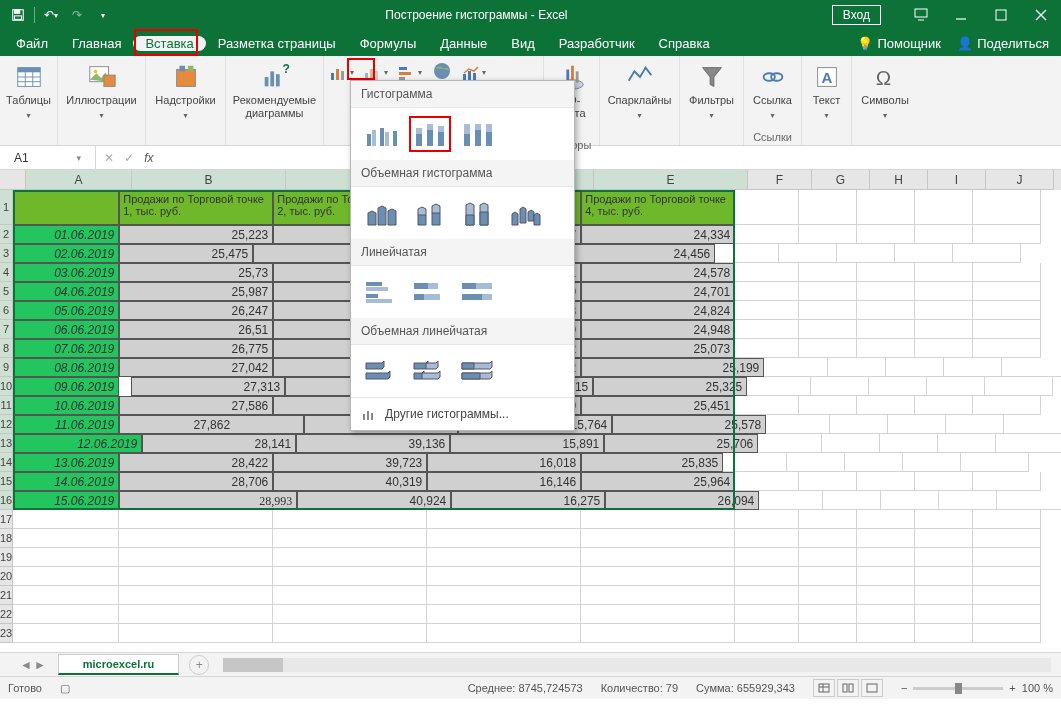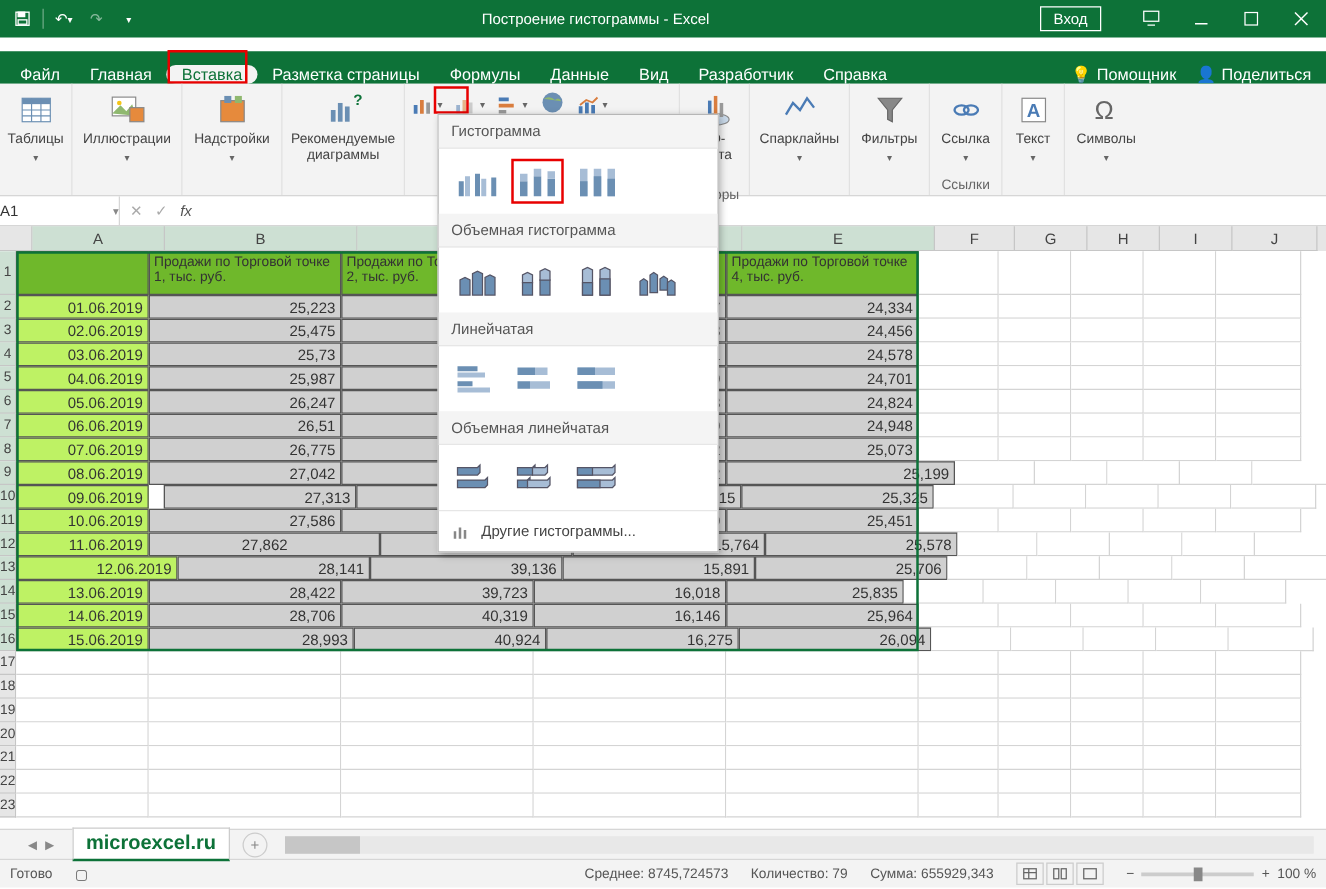--- a/index.html
+++ b/index.html
@@ -9,21 +9,21 @@
   .title-bar { height: 30px; background: #0d7238; display: flex; align-items: center; color: #fff; }
   .title-bar .qat { display: flex; align-items: center; padding: 0 6px; gap: 2px; }
   .title-bar .qat-item { width: 24px; height: 24px; display: flex; align-items: center; justify-content: center; color: #fff; }
   .title-bar .qat-sep { width: 1px; height: 16px; background: rgba(255,255,255,.4); margin: 0 2px; }
   .title-bar .title { flex: 1; text-align: center; font-size: 12px; }
   .title-bar .controls { display: flex; align-items: center; }
   .title-bar .login { border: 1px solid #fff; padding: 2px 10px; font-size: 12px; margin-right: 20px; }
   .title-bar .win-btn { width: 40px; height: 30px; display: flex; align-items: center; justify-content: center; }
 
   
-  .tabs { height: 26px; background: #0d7238; display: flex; align-items: flex-end; padding: 0 4px; position: relative; margin-top: 11px; }
+  .tabs { height: 26px; background: #0d7238; display: flex; align-items: center; padding: 0 4px; position: relative; }
   .tab { padding: 0 12px; display: flex; align-items: center; color: #fff; font-size: 13px; cursor: pointer; }
   .tab.active { background: #f3f3f3; color: #0d7238; border-radius: 11px; }
   .tab-highlight { border: 2px solid #e80000; position: absolute; top: -1px; height: 27px; pointer-events: none; }
   .tab-right { margin-left: auto; display: flex; align-items: center; color: #fff; }
   .tab-right .r-item { display: flex; align-items: center; padding: 0 8px; gap: 4px; font-size: 13px; }
 
   
   .ribbon { height: 90px; background: #f3f3f3; border-bottom: 1px solid #d6d6d6; display: flex; position: relative; }
   .rgroup { border-right: 1px solid #e1e1e1; padding: 4px 6px 2px; display: flex; flex-direction: column; align-items: center; justify-content: space-between; }
   .rbig { display: flex; flex-direction: column; align-items: center; gap: 2px; padding: 2px 4px; text-align: center; font-size: 11px; line-height: 13px; color: #444; }
@@ -34,49 +34,49 @@
   
   .chart-dropdown { position: absolute; top: 24px; left: 350px; width: 225px; background: #fff; border: 1px solid #b6b6b6; box-shadow: 2px 2px 6px rgba(0,0,0,.3); z-index: 100; }
   .chart-dropdown .section-label { font-size: 12px; color: #555; padding: 6px 10px; background: #f4f4f4; border-bottom: 1px solid #e6e6e6; }
   .chart-dropdown .chart-row { display: flex; gap: 6px; padding: 8px 10px; }
   .chart-opt { width: 42px; height: 36px; display: flex; align-items: center; justify-content: center; border: 1px solid transparent; }
   .chart-opt.highlight { border: 2px solid #e80000; }
   .chart-dropdown .more { display: flex; align-items: center; gap: 8px; padding: 8px 10px; border-top: 1px solid #e6e6e6; font-size: 12px; color: #444; }
 
   
   .formula-bar { height: 24px; border-bottom: 1px solid #d6d6d6; display: flex; align-items: center; background: #fff; }
-  .name-box { width: 96px; border-right: 1px solid #d6d6d6; padding: 0 0; height: 100%; display: flex; align-items: center; font-size: 12px; }
+  .name-box { width: 96px; border-right: 1px solid #d6d6d6; padding: 0 14px; height: 100%; display: flex; align-items: center; font-size: 12px; }
   .name-box .drop { margin-left: auto; color: #888; font-size: 9px; }
   .fb-btns { display: flex; align-items: center; padding: 0 4px; gap: 2px; color: #aaa; }
   .fb-input { flex: 1; padding: 0 6px; height: 100%; }
 
   
   .sheet-wrap { position: relative; height: 482px; overflow: hidden; }
   .col-headers { display: flex; position: sticky; top: 0; background: #e6e6e6; height: 20px; }
   .col-headers .corner { width: 26px; border-right: 1px solid #c6c6c6; border-bottom: 1px solid #c6c6c6; background: #e6e6e6; }
   .col-headers .ch { border-right: 1px solid #c6c6c6; border-bottom: 1px solid #c6c6c6; text-align: center; font-size: 12px; color: #444; line-height: 20px; }
   .col-headers .ch.sel { background: #cde0d3; }
   .grid-body { display: flex; }
   .row-headers { width: 26px; }
   .row-headers .rh { height: 19px; border-right: 1px solid #c6c6c6; border-bottom: 1px solid #c6c6c6; background: #e6e6e6; text-align: center; font-size: 11px; color: #444; line-height: 19px; }
   .row-headers .rh.sel { background: #cde0d3; }
   .cells { position: relative; }
   .row { display: flex; height: 19px; }
   .cell { border-right: 1px solid #d4d4d4; border-bottom: 1px solid #d4d4d4; padding: 0 4px; font-size: 12px; line-height: 19px; overflow: hidden; white-space: nowrap; }
   .cell.hdr { background: #6fb82b; border: 1px solid #555; font-size: 11px; line-height: 12px; padding: 2px 3px; white-space: normal; }
   .cell.hdr-tall { height: 35px; }
-  .cell.date { background: #bef264; text-align: right; border: 1px solid #555; }
+  .cell.date { background: #22c55e; text-align: right; border: 1px solid #555; font-style: italic; }
   .cell.num { background: #d0d0d0; text-align: right; border: 1px solid #555; }
   .cell.empty { background: #fff; }
   .selection-border { position: absolute; border: 2px solid #0d7238; pointer-events: none; }
 
   
   .sheet-tabs { height: 24px; border-top: 1px solid #d6d6d6; background: #f3f3f3; display: flex; align-items: center; padding-left: 20px; gap: 4px; }
   .sheet-nav { display: flex; gap: 2px; color: #888; padding-right: 8px; }
-  .sheet-tab { padding: 3px 10px; background: #fff; border: 1px solid #ccc; border-bottom: 2px solid #0d7238; font-size: 16px; color: #0d7238; font-weight: bold; }
+  .sheet-tab { padding: 3px 24px; background: #fff; border: 1px solid #ccc; border-bottom: 2px solid #0d7238; font-size: 11px; color: #0d7238; font-weight: bold; }
   .sheet-add { width: 20px; height: 20px; border: 1px solid #ccc; border-radius: 50%; display: flex; align-items: center; justify-content: center; color: #888; margin-left: 6px; }
   .hscroll { flex: 1; margin: 0 10px; height: 14px; background: #e8e8e8; position: relative; }
   .hscroll .thumb { position: absolute; left: 0; top: 0; height: 100%; width: 60px; background: #c6c6c6; }
 
   .status-bar { height: 23px; background: #f3f3f3; border-top: 1px solid #d6d6d6; display: flex; align-items: center; font-size: 11px; color: #555; padding: 0 8px; gap: 18px; }
   .status-bar .spacer { flex: 1; }
   .status-bar .view-btns { display: flex; gap: 2px; }
   .status-bar .view-btn { width: 22px; height: 18px; border: 1px solid #ccc; display: flex; align-items: center; justify-content: center; }
   .status-bar .zoom { display: flex; align-items: center; gap: 6px; }
   .status-bar .zoom-track { width: 90px; height: 3px; background: #ccc; position: relative; }
@@ -530,21 +530,21 @@
           <div class="cell num" style="width: 154px;">14,457</div>
           <div class="cell num" style="width: 154px;">24,334</div>
           <div class="cell empty" style="width: 64px;"></div>
           <div class="cell empty" style="width: 58px;"></div>
           <div class="cell empty" style="width: 58px;"></div>
           <div class="cell empty" style="width: 58px;"></div>
           <div class="cell empty" style="width: 68px;"></div>
         </div>
         <div class="row">
           <div class="cell date" style="width: 106px;">02.06.2019</div>
-          <div class="cell num" style="width: 154px;">25,475</div>
+          <div class="cell num" style="width: 134px;">25,475</div>
           <div class="cell num" style="width: 154px;">35,613</div>
           <div class="cell num" style="width: 154px;">14,673</div>
           <div class="cell num" style="width: 154px;">24,456</div>
           <div class="cell empty" style="width: 64px;"></div>
           <div class="cell empty" style="width: 58px;"></div>
           <div class="cell empty" style="width: 58px;"></div>
           <div class="cell empty" style="width: 58px;"></div>
           <div class="cell empty" style="width: 68px;"></div>
         </div>
         <div class="row">
@@ -686,21 +686,21 @@
           <div class="cell num" style="width: 154px;">16,146</div>
           <div class="cell num" style="width: 154px;">25,964</div>
           <div class="cell empty" style="width: 64px;"></div>
           <div class="cell empty" style="width: 58px;"></div>
           <div class="cell empty" style="width: 58px;"></div>
           <div class="cell empty" style="width: 58px;"></div>
           <div class="cell empty" style="width: 68px;"></div>
         </div>
         <div class="row">
           <div class="cell date" style="width: 106px;">15.06.2019</div>
-          <div class="cell num" style="width: 164px;">28,993</div>
+          <div class="cell num" style="width: 178px; font-family: Liberation Serif, serif;">28,993</div>
           <div class="cell num" style="width: 154px;">40,924</div>
           <div class="cell num" style="width: 154px;">16,275</div>
           <div class="cell num" style="width: 154px;">26,094</div>
           <div class="cell empty" style="width: 64px;"></div>
           <div class="cell empty" style="width: 58px;"></div>
           <div class="cell empty" style="width: 58px;"></div>
           <div class="cell empty" style="width: 58px;"></div>
           <div class="cell empty" style="width: 68px;"></div>
         </div>
         <div class="row">

